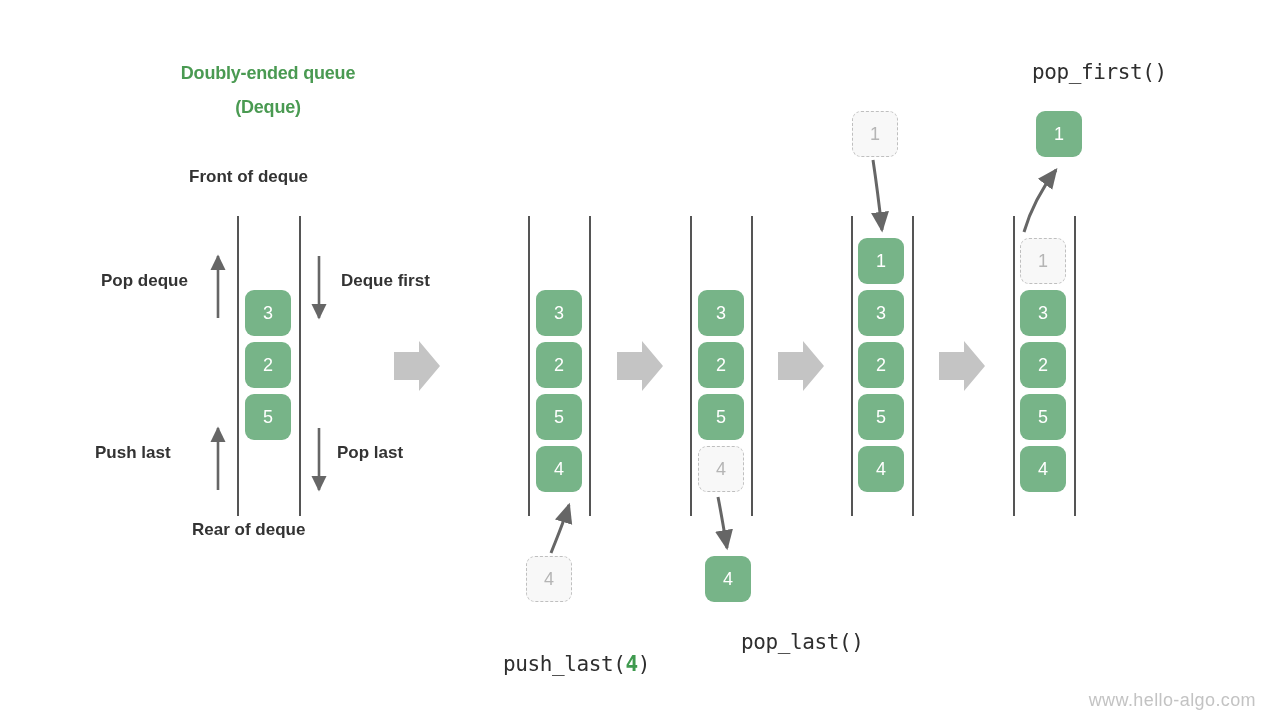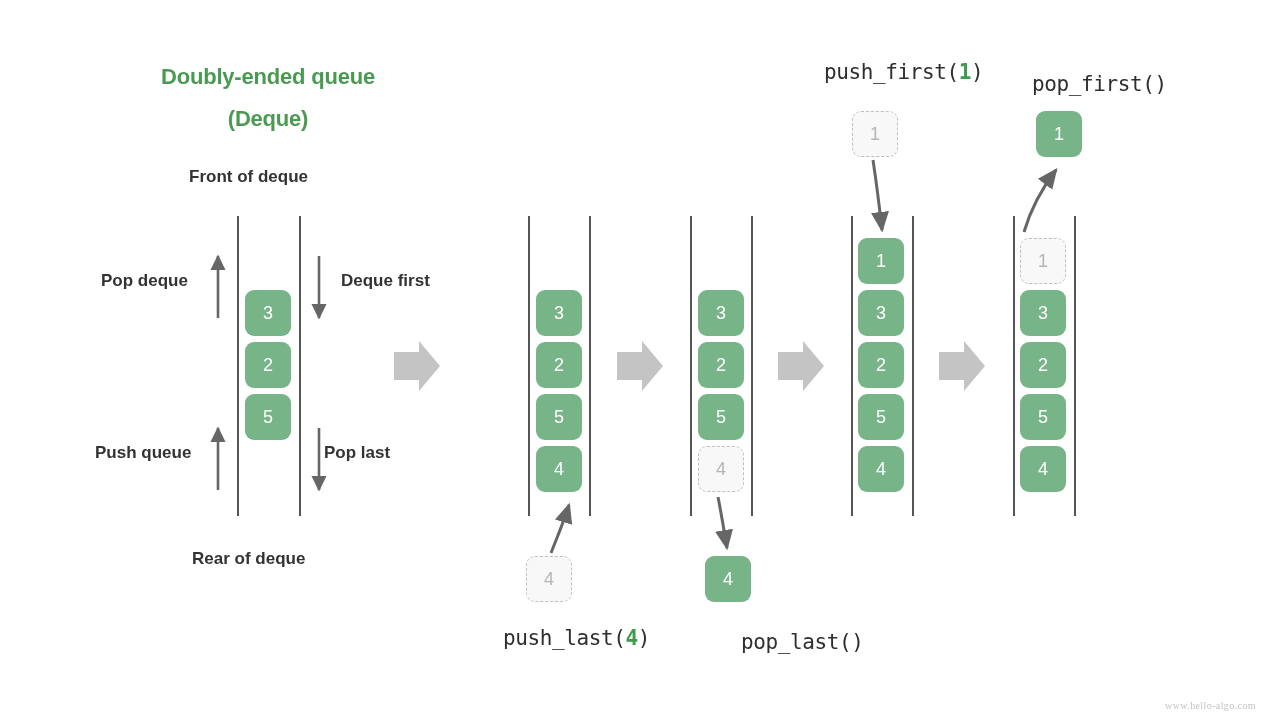--- a/index.html
+++ b/index.html
@@ -20,21 +20,21 @@
     inset: 0;
   }
   
   .title {
     position: absolute;
     left: 113px;
     top: 56px;
     width: 310px;
     text-align: center;
     color: #4a9a52;
-    font-size: 22px;
+    font-size: 18px;
     font-weight: bold;
     line-height: 1.9;
     letter-spacing: -0.2px;
   }
   
   .blabel {
     position: absolute;
     color: #333333;
     font-size: 17px;
     font-weight: bold;
@@ -49,22 +49,22 @@
     white-space: nowrap;
     letter-spacing: -0.4px;
   }
   .code .arg { color: #3f9a4f; font-weight: bold; }
   
   .watermark {
     position: absolute;
     right: 24px;
     bottom: 9px;
     color: #c3c3c3;
-    font-size: 10px;
-    font-family: Liberation Serif, serif;
+    font-size: 18px;
+    font-family: Liberation Sans, sans-serif;
     letter-spacing: 0.4px;
     margin-top: 18px;
   }
   
   .rail {
     position: absolute;
     width: 1.6px;
     background: #555555;
   }
   
@@ -99,33 +99,32 @@
 <body>
 
 <div class="canvas">
 
   <div class="title">
     <div>Doubly-ended queue</div>
     <div>(Deque)</div>
   </div>
 
   <div class="blabel" style="left:189px; top:167px;">Front of deque</div>
-  <div class="blabel" style="left:192px; top:549px;">Rear of deque</div>
+  <div class="blabel" style="left:192px; top:520px;">Rear of deque</div>
   <div class="blabel" style="left:101px; top:271px;">Pop deque</div>
   <div class="blabel" style="left:341px; top:271px;">Deque first</div>
-  <div class="blabel" style="left:95px; top:443px;">Push queue</div>
-  <div class="blabel" style="left:324px; top:443px;text-align:center;">Pop last</div>
-
-  <div class="code" style="left:503px; top:626px;"><span>push_last(</span><span class="arg">4</span><span>)</span></div>
+  <div class="blabel" style="left:95px; top:443px;">Push last</div>
+  <div class="blabel" style="left:337px; top:443px;text-align:center;">Pop last</div>
+
+  <div class="code" style="left:503px; top:652px;"><span>push_last(</span><span class="arg">4</span><span>)</span></div>
 
   <div class="code" style="left:741px; top:630px;"><span>pop_last()</span></div>
 
-  <div class="code" style="left:824px; top:60px;"><span>push_first(</span><span class="arg">1</span><span>)</span></div>
-
-  <div class="code" style="left:1032px; top:72px;"><span>pop_first()</span></div>
+
+  <div class="code" style="left:1032px; top:60px;"><span>pop_first()</span></div>
 
   <div class="rail" style="left:237px; top:216px; height:300px;"></div>
   <div class="rail" style="left:299px; top:216px; height:300px;"></div>
 
   <div class="rail" style="left:528px; top:216px; height:300px;"></div>
   <div class="rail" style="left:589px; top:216px; height:300px;"></div>
 
   <div class="rail" style="left:690px; top:216px; height:300px;"></div>
   <div class="rail" style="left:751px; top:216px; height:300px;"></div>
 

